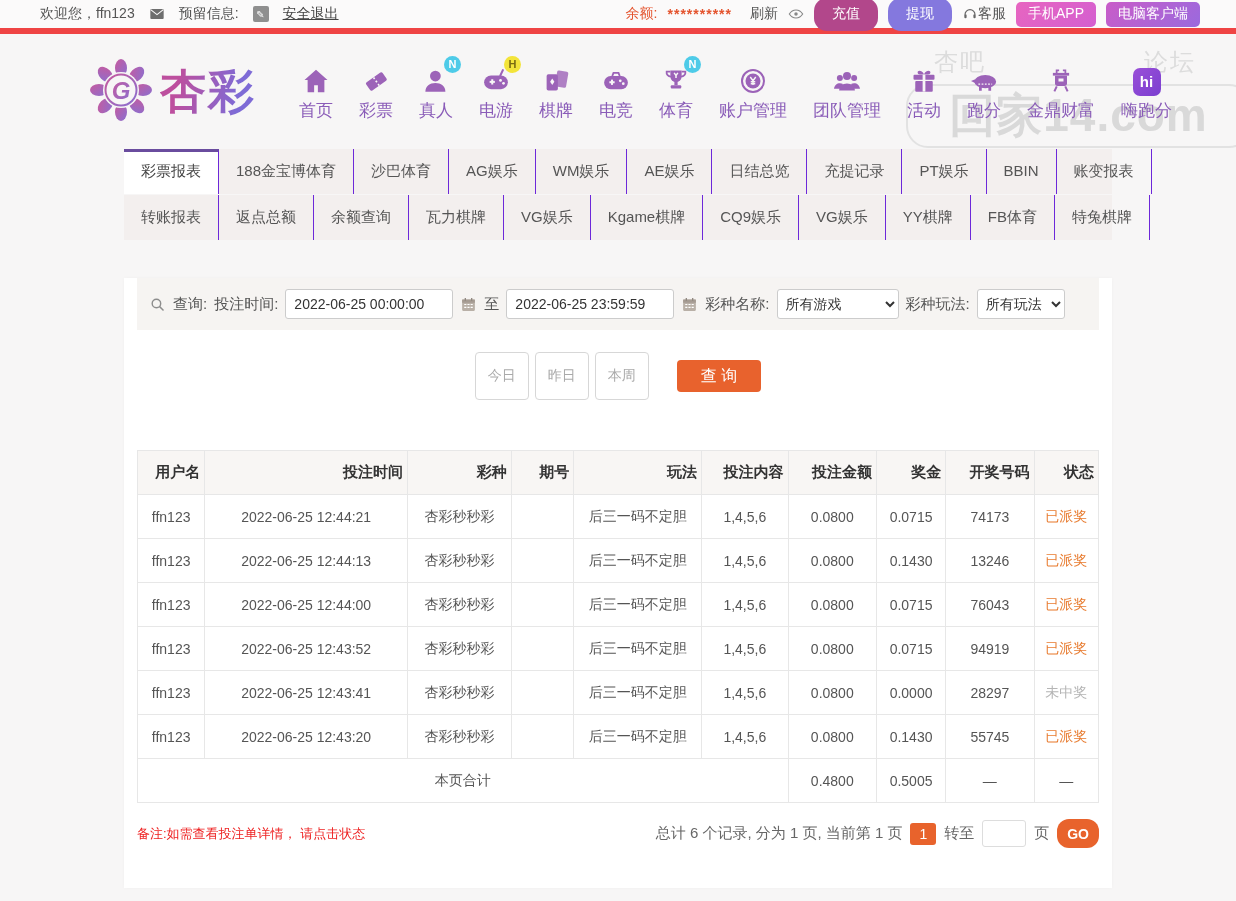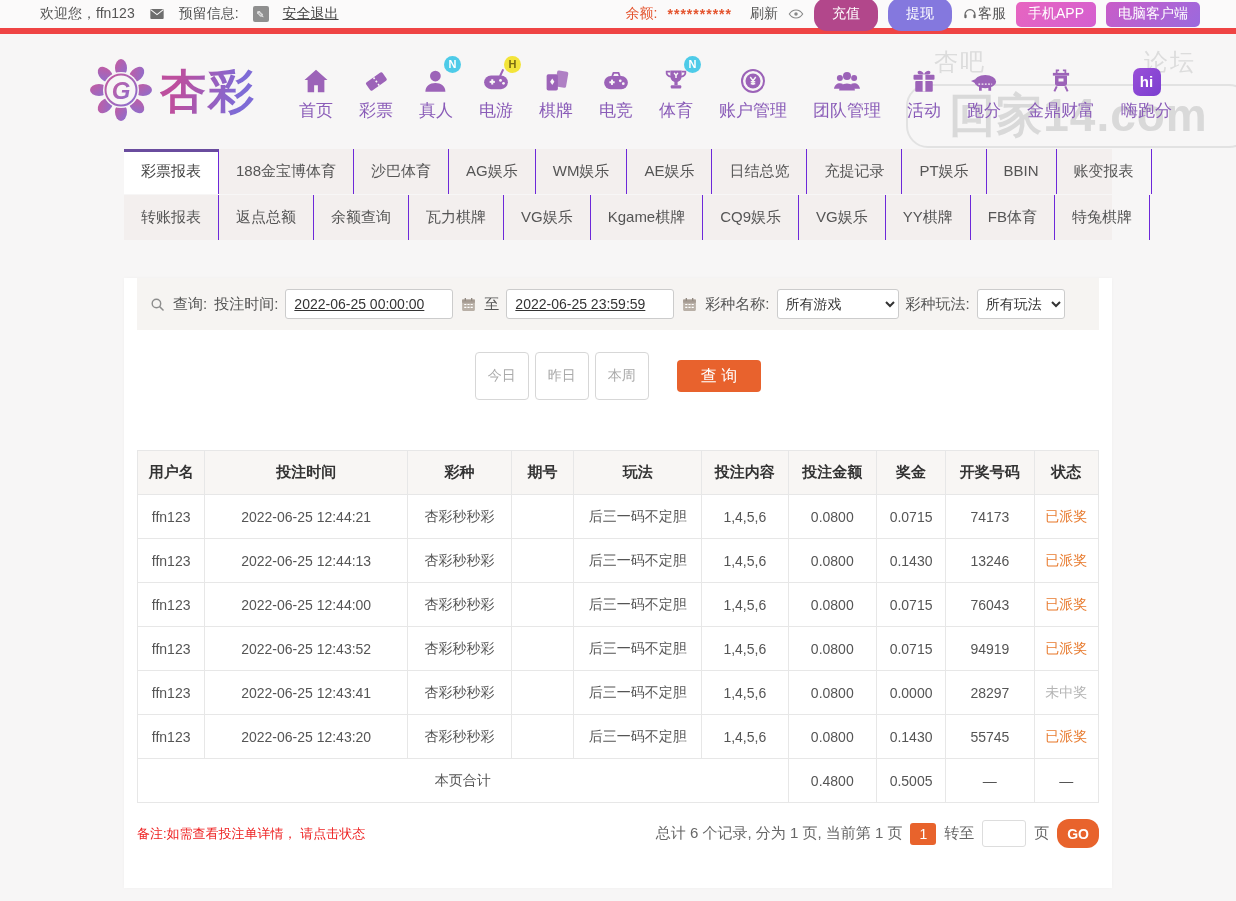--- a/index.html
+++ b/index.html
@@ -76,37 +76,37 @@
   .panel { background:#fff; min-height:610px; box-shadow:0 0 4px rgba(0,0,0,.03); }
 
   .subtabs { display:flex; padding-top:15px; font-size:15px; }
   .subtab { padding:11px 21px; cursor:pointer; color:#555; }
   .subtab-active { background:#5d4397; color:#fff; }
 
   .filterbar { margin:38px 13px 0; background:#f6f4f2; height:52px;
     display:flex; align-items:center; padding:0 12px; font-size:15px; color:#555; }
   .filterbar > * { margin-right:7px; }
   .f-input { width:168px; height:30px; border:1px solid #ccc; border-radius:3px; background:#fff;
-    padding:0 8px; font-size:14px; color:#333; font-family:inherit;text-decoration:underline; }
+    padding:0 8px; font-size:14px; color:#333; font-family:inherit; }
   .f-select { height:30px; border:1px solid #ccc; border-radius:3px; background:#fff;
     font-size:14px; color:#333; font-family:inherit; padding:0 4px; }
   .sel-game { width:122px; } .sel-play { width:88px; }
   .cal-icon svg, .search-icon svg { width:17px; height:17px; display:block; }
 
   .quickbtns { margin-top:22px; display:flex; justify-content:center; align-items:center; gap:6px; }
   .day-btn { background:#fff; border:1px solid #d7d7d7; border-radius:4px; color:#aaa;
     font-size:14px; height:48px; padding:0 12px; cursor:pointer; font-family:inherit; }
   .search-btn { background:#e8622d; border:none; border-radius:4px; color:#fff;
     font-size:16px; height:32px; padding:0 24px; margin-left:22px; cursor:pointer; font-family:inherit; }
 
   .table-wrap { margin:50px 13px 0; }
   table { width:100%; border-collapse:collapse; table-layout:fixed; font-size:14px; color:#555; }
   th, td { border:1px solid #e7e7e7; text-align:center; height:44px; padding:0 4px;
     overflow:hidden; white-space:nowrap; }
-  th { background:#f8f6f4; font-size:15px; color:#333; font-weight:bold; }
+  th { background:#f8f6f4; font-size:15px; color:#333; font-weight:bold;text-align:right; }
   td { background:#fff; }
   .status-paid { color:#e87c30; cursor:pointer; }
   .status-lost { color:#b5b5b5; cursor:pointer; }
 
   .table-footer { margin:16px 13px 0; display:flex; align-items:center; justify-content:space-between; }
   .note { color:#ee2222; font-size:13px; }
   .pager { display:flex; align-items:center; gap:8px; font-size:15px; color:#666; }
   .page-current { background:#e8632c; color:#fff; padding:3px 9px; border-radius:3px; font-size:14px; }
   .page-input { width:44px; height:27px; border:1px solid #ddd; border-radius:3px; font-size:14px;
     text-align:center; font-family:inherit; }

